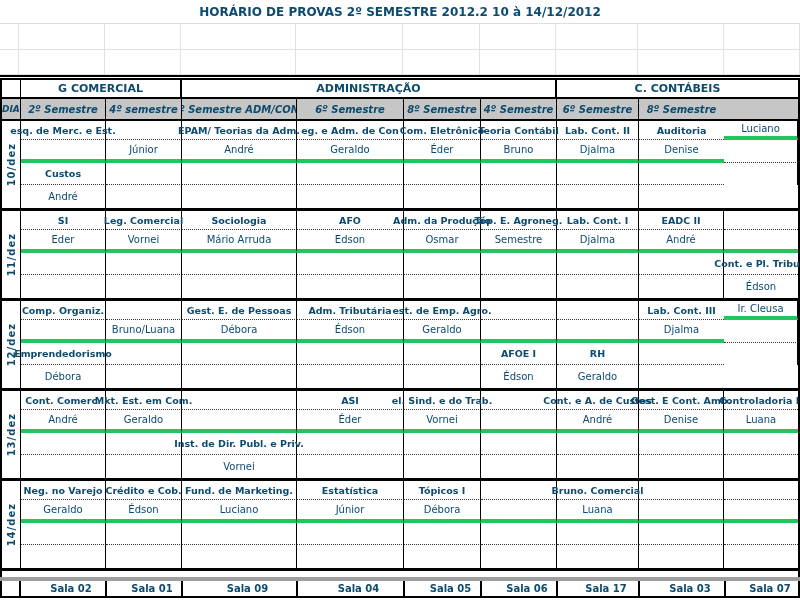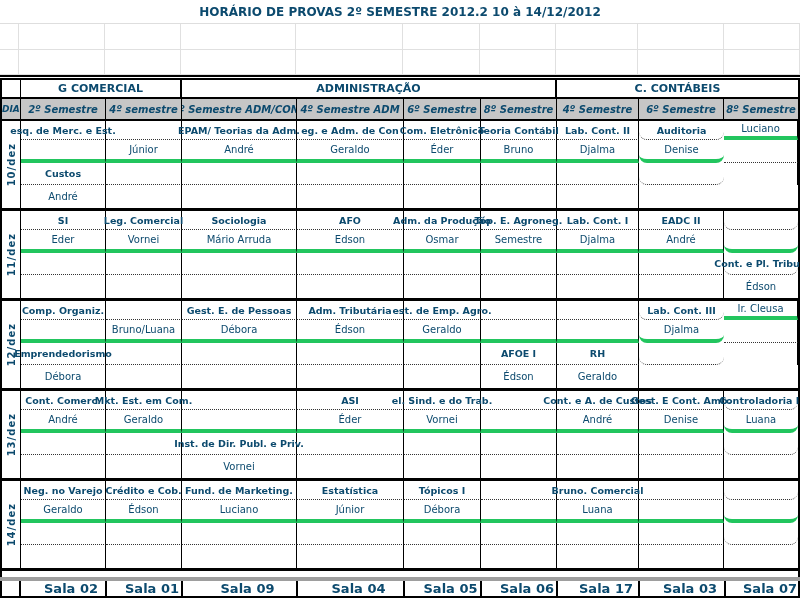--- a/index.html
+++ b/index.html
@@ -26,32 +26,32 @@
   .sh{display:flex;align-items:center;justify-content:center;font-weight:bold;font-style:italic;
     font-size:10px;border-right:1px solid #000;white-space:nowrap;overflow:hidden;}
   .sh.dias{font-size:9px;justify-content:flex-start;}
   .sh.last{border-right:none;}
   .day-block{grid-template-rows:19px 23px 22px 23px;border-bottom:3px solid #000;}
   .day-label{grid-row:1/5;grid-column:1;border-right:1px solid #000;
     display:flex;align-items:center;justify-content:center;}
   .vtext{writing-mode:vertical-rl;transform:rotate(180deg);font-weight:bold;font-size:10px;letter-spacing:1px;}
   .c{display:flex;align-items:center;justify-content:center;border-right:1px solid #000;
     white-space:nowrap;overflow:visible;}
-  .c.last{border-right:none;border-radius:8px;}
+  .c.last{border-right:none;}
   .r-dot{border-bottom:1px dotted #333;}
   .r-sol{border-bottom:4px solid #22c55e;}
   .c span{position:relative;z-index:1;}
   .subject{font-weight:bold;font-size:9.5px;}
   .teacher{font-weight:normal;font-size:10px;}
   .endgap{height:6px;}
   .band{height:4px;background:var(--band,#9e9e9e);}
   .sala-row{height:17px;display:grid;grid-template-columns:19px 86px 76px 115px 107px 77px 76px 82px 86px 76px;
     border-bottom:2px solid #000;}
   .sc{border-left:2px solid #000;display:flex;align-items:center;justify-content:center;
-    font-size:13px;font-weight:600;white-space:nowrap;padding-left:16px;}
+    font-size:10px;font-weight:600;white-space:nowrap;padding-left:16px;}
   .sc.lastsc{border-right:2px solid #000;}
 </style>
 </head>
 <body>
 
 <div class="sheet">
   <div class="title-row">
     <span>HORÁRIO DE PROVAS 2º SEMESTRE 2012.2 10 à 14/12/2012</span>
   </div>
   <div class="spacer" id="spacer">
@@ -83,21 +83,20 @@
       <div class="c gh-dias"></div>
       <div class="c" style="grid-column:2/4">G COMERCIAL</div>
       <div class="c" style="grid-column:4/8">ADMINISTRAÇÃO</div>
       <div class="c last" style="grid-column:8/11">C. CONTÁBEIS</div>
     </div>
     <div class="subheader grid10i" id="subheader">
         <div class="sh dias">DIAS</div>
         <div class="sh">2º Semestre</div>
         <div class="sh">4º semestre</div>
         <div class="sh">2º Semestre ADM/CONT</div>
-        <div class="sh">4º Semestre ADM</div>
         <div class="sh">6º Semestre</div>
         <div class="sh">8º Semestre</div>
         <div class="sh">4º Semestre</div>
         <div class="sh">6º Semestre</div>
         <div class="sh last">8º Semestre</div>
       </div>
     <div id="blocks">
         <div class="day-block grid10i">
           <div class="day-label">
             <span class="vtext">10/dez</span>

